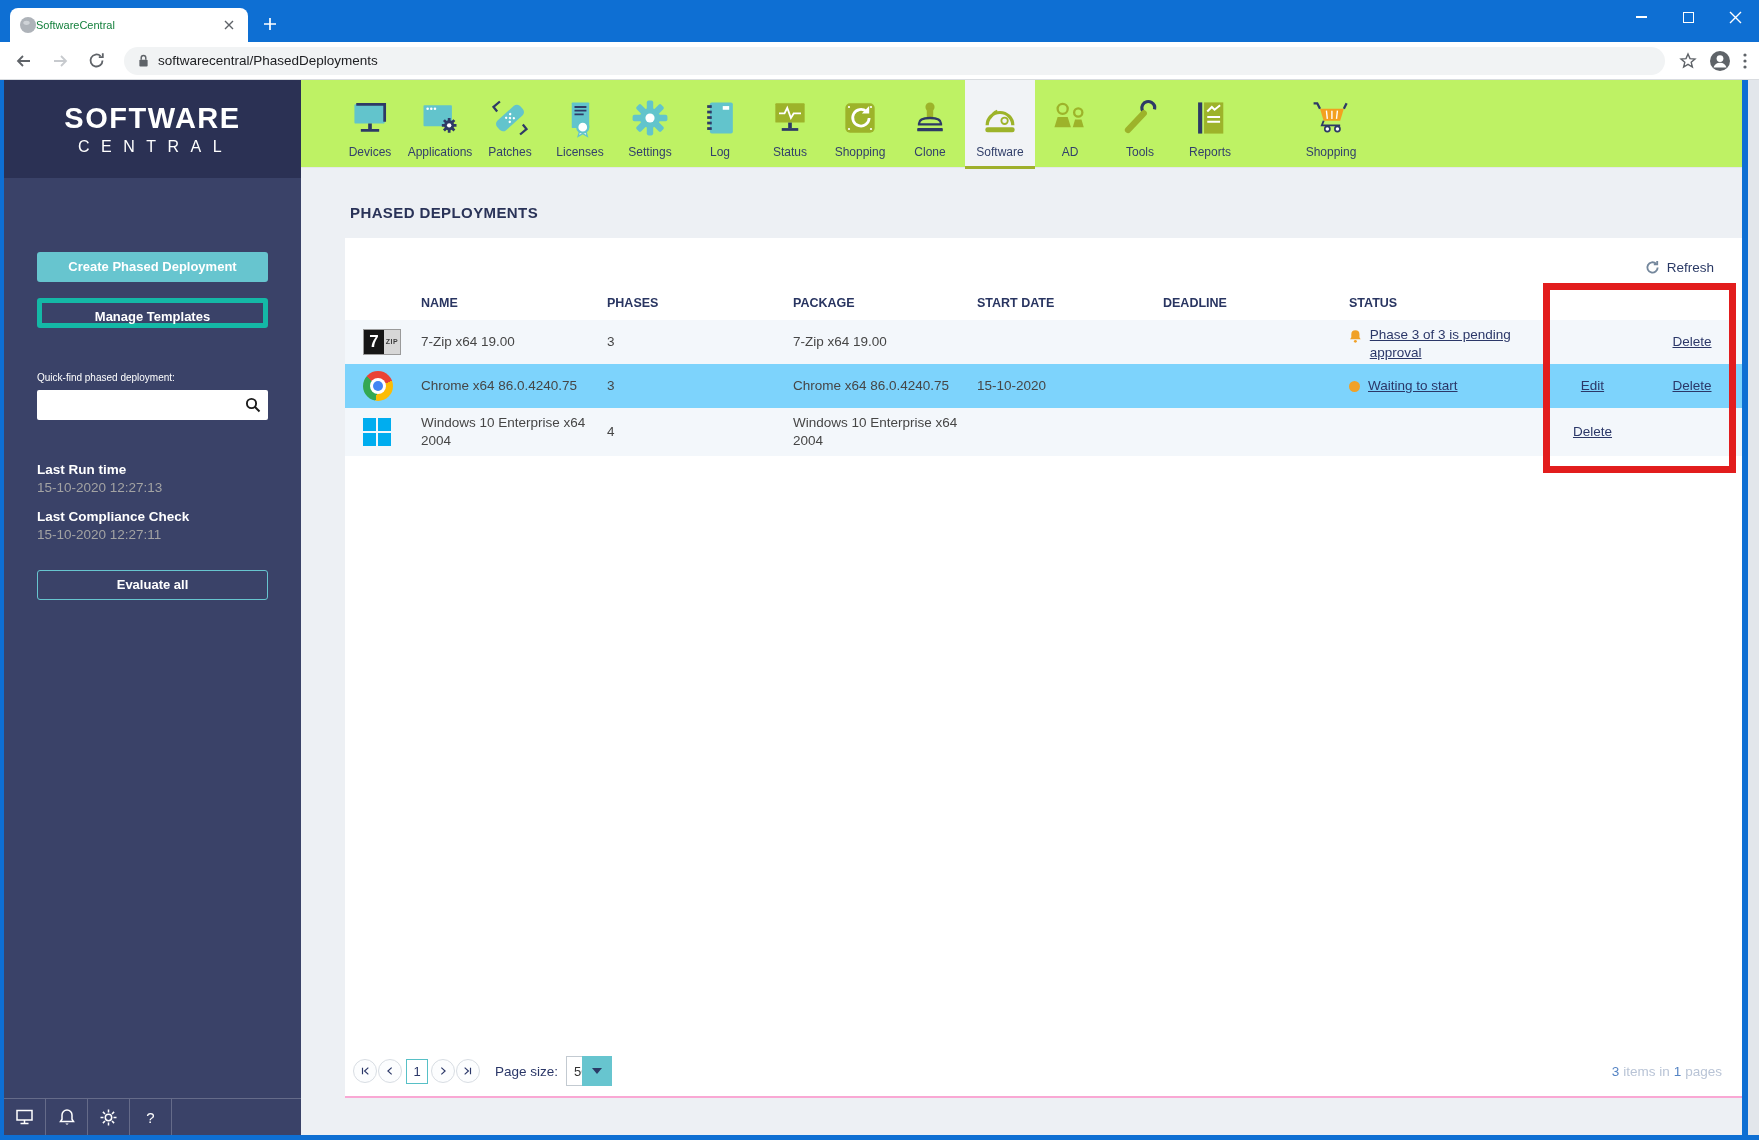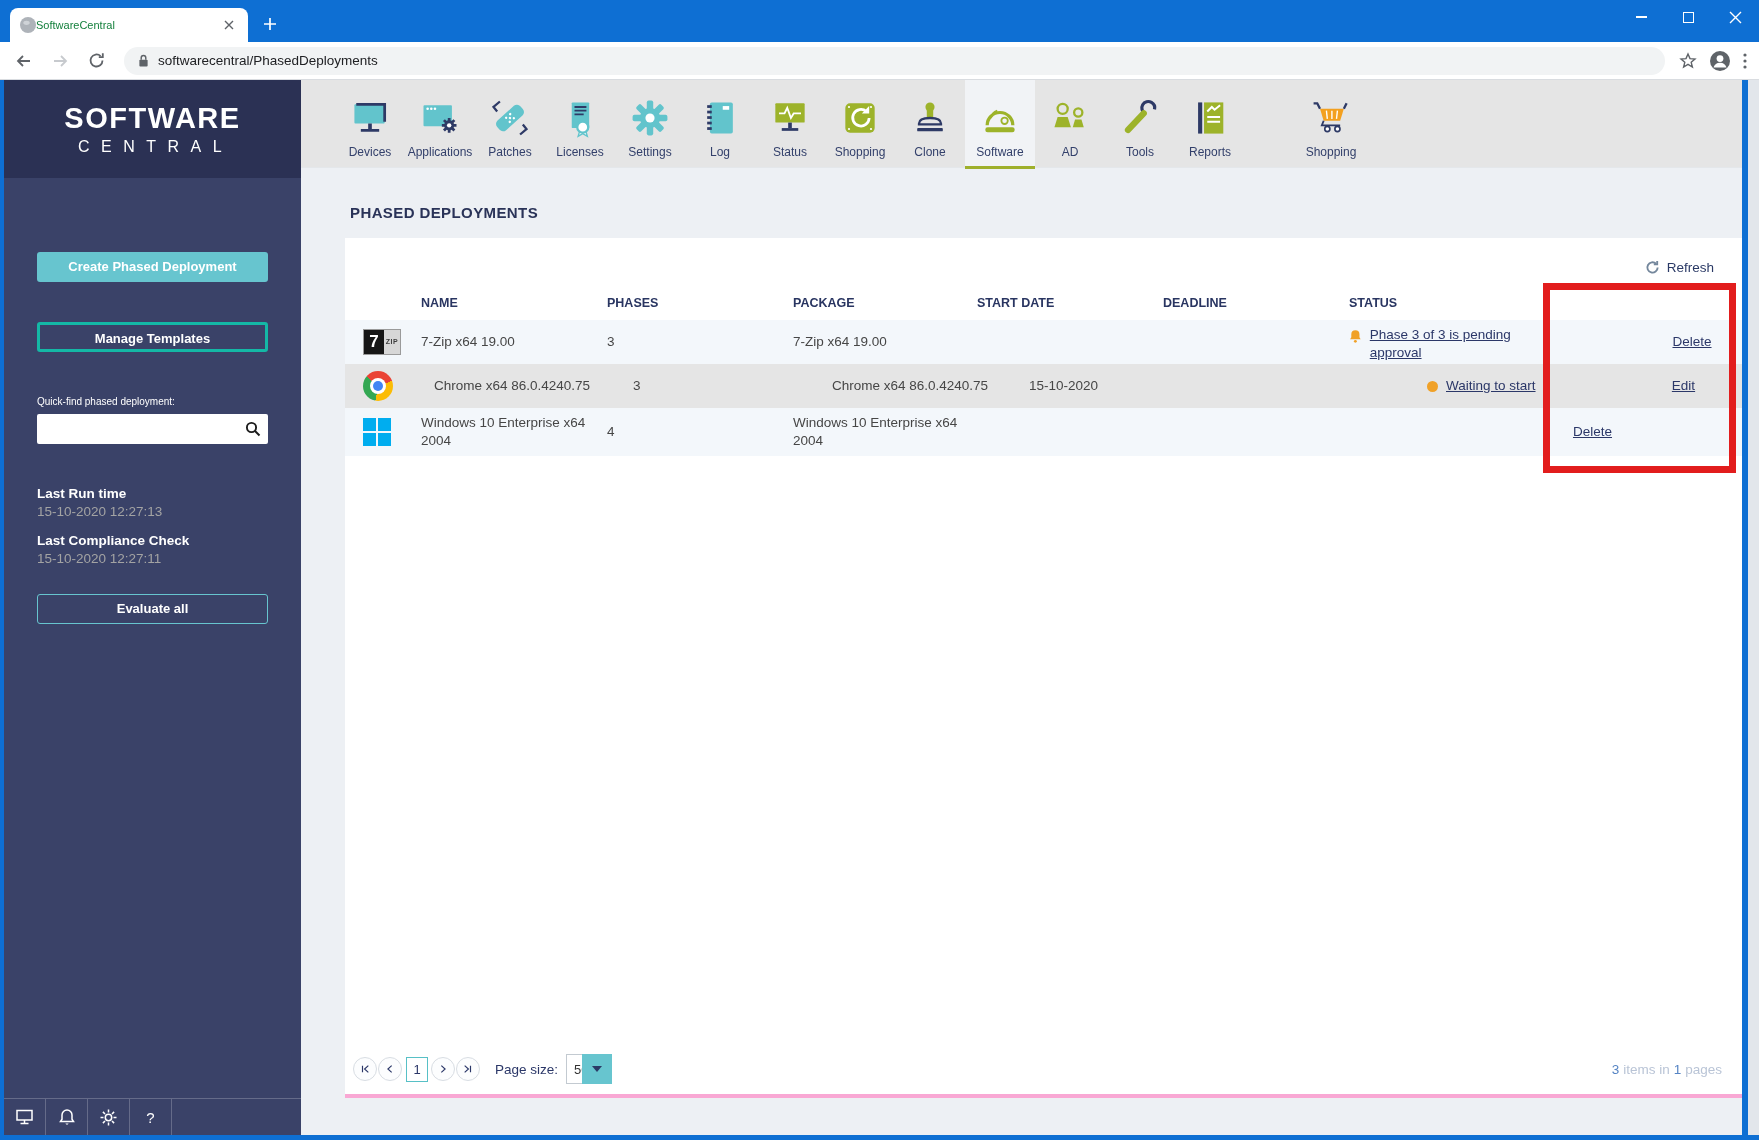--- a/index.html
+++ b/index.html
@@ -41,65 +41,65 @@
 
   
   .sidebar { position:absolute; left:4px; top:80px; width:297px; bottom:5px; background:#3a4268; }
   .logo-block { height:98px; background:#2b3154; display:flex; flex-direction:column;
                 align-items:center; justify-content:center; }
   .logo1 { color:#fff; font-size:29px; font-weight:800; letter-spacing:1.5px; }
   .logo2 { color:#fff; font-size:16px; letter-spacing:11.5px; margin-top:3px; text-indent:6px; }
   .sb-btn { display:block; width:231px; margin:0 auto; height:30px; border-radius:3px;
             font-size:13px; font-weight:700; color:#fff; text-align:center; line-height:28px; cursor:pointer; }
   .sb-create { background:#67c5cf; margin-top:74px; line-height:30px; }
-  .sb-manage { background:transparent; border:3px solid #14b8a6; margin-top:40px; }
+  .sb-manage { background:transparent; border:5px solid #14b8a6; margin-top:16px; }
   .sb-evaluate { background:transparent; border:1px solid #67c5cf; margin-top:28px; }
   .quickfind-label { margin:44px 0 7px 33px; color:#fff; font-size:10px; }
   .search-wrap { width:231px; margin:0 auto; height:30px; background:#fff; border-radius:2px; position:relative; }
   .search-wrap input { width:100%; height:100%; border:none; outline:none; background:transparent;
                        padding:0 30px 0 8px; font-size:13px; font-family:"Liberation Sans",sans-serif; }
   .search-ic { position:absolute; right:7px; top:7px; }
   .stat-label { margin:42px 0 0 33px; font-weight:700; color:#fff; font-size:13.5px; }
   .stat-label.second { margin-top:14px; }
   .stat-value { margin:3px 0 0 33px; color:#a3a3a3; font-size:13.5px; }
   .sb-bottom { position:absolute; left:0; right:0; bottom:0; height:37px;
                border-top:1px solid rgba(255,255,255,.22); display:flex; }
   .sb-cell { width:42px; height:100%; border-right:1px solid rgba(255,255,255,.22);
              display:flex; align-items:center; justify-content:center; cursor:pointer; }
   .help-q { color:#fff; font-size:15px; font-weight:400; }
 
   
   .main-bg { position:absolute; left:301px; top:168px; right:17px; bottom:5px; background:#edf0f4; }
 
-  .topnav { position:absolute; left:301px; top:80px; width:1441px; height:88px; background:#e5e5e5;
+  .topnav { position:absolute; left:301px; top:80px; width:1441px; height:88px; background:#bef264;
             border-bottom:1px solid #e4e7ea; display:flex; padding-left:34px; }
   .nav-item { width:70px; height:88px; display:flex; flex-direction:column; align-items:center;
               justify-content:flex-end; padding-bottom:9px; position:relative; cursor:pointer; }
   .nav-item .nicon { height:46px; display:flex; align-items:center; justify-content:center; margin-bottom:4px; }
   .nav-label { font-size:12px; color:#33406b; }
   .nav-item.selected { background:#f1f3f6; }
   .nav-item.selected::after { content:""; position:absolute; left:0; right:0; bottom:-1px; height:3px; background:#9fb02c; }
   .nav-spacer { width:51px; }
 
   .page-title { position:absolute; left:350px; top:204px; font-size:15px; font-weight:700;
                 color:#2a3358; letter-spacing:.4px; }
 
   .card { position:absolute; left:345px; top:238px; width:1397px; height:860px; background:#fff;
-          border-bottom:4px solid #f9a8d4; }
+          border-bottom:2px solid #f9a8d4; }
   .refresh { position:absolute; top:22px; right:28px; display:flex; align-items:center; gap:7px;
              font-size:13.5px; color:#2b3a66; cursor:pointer; }
 
   .tbl { position:absolute; left:0; top:48px; right:0; }
   .trow { display:grid; grid-template-columns:70px 186px 186px 184px 186px 186px 200px 99px 100px; }
   .trow.thead { height:34px; }
   .trow.thead .c { font-size:12.5px; font-weight:700; color:#293561; }
   .c { display:flex; align-items:center; padding:0 6px; font-size:13.5px; color:#464646; line-height:1.35; }
   .c-icon { padding-left:18px; }
   .r0 { height:44px; background:#f3f7fb; }
-  .r1 { height:44px; background:#e5e5e5;gap:13px; }
+  .r1 { height:44px; background:#7dd3fc; }
   .r2 { height:48px; background:#f3f7fb; }
   .lnk { color:#2b3768; text-decoration:underline; font-size:13.5px; cursor:pointer; }
   .c-center { justify-content:center; }
   .status-cell { gap:8px; }
   .status-top { align-items:flex-start; padding-top:6px; }
   .status-top .sic { margin-top:2px; }
   .dot { width:11px; height:11px; border-radius:50%; flex:0 0 auto; }
   .dot-orange { background:#f0a128; }
   .dot-green { background:#64c98c; }
 

